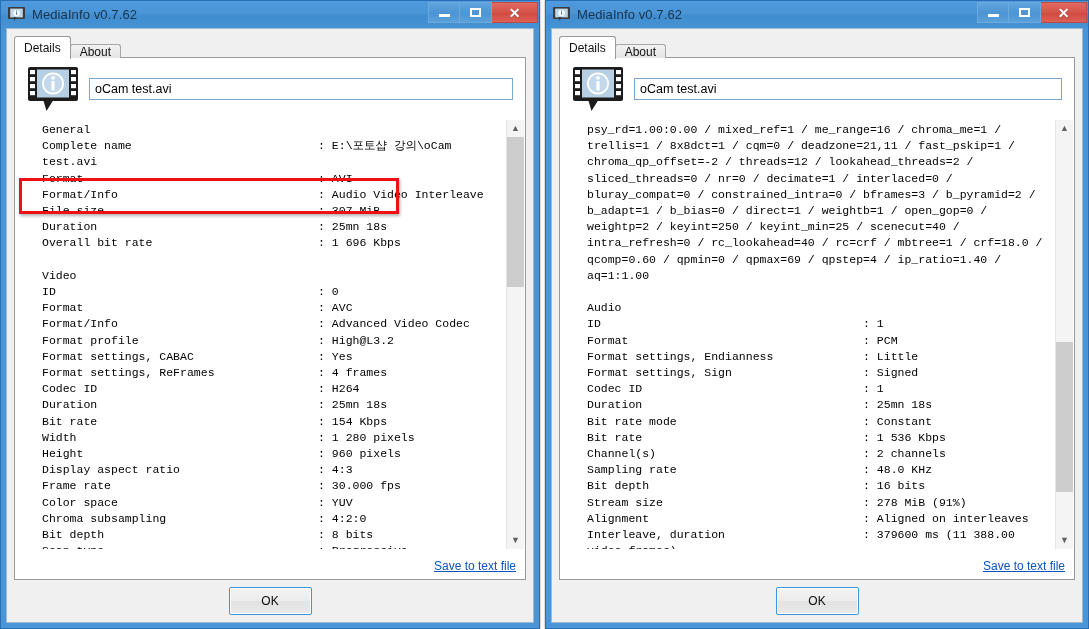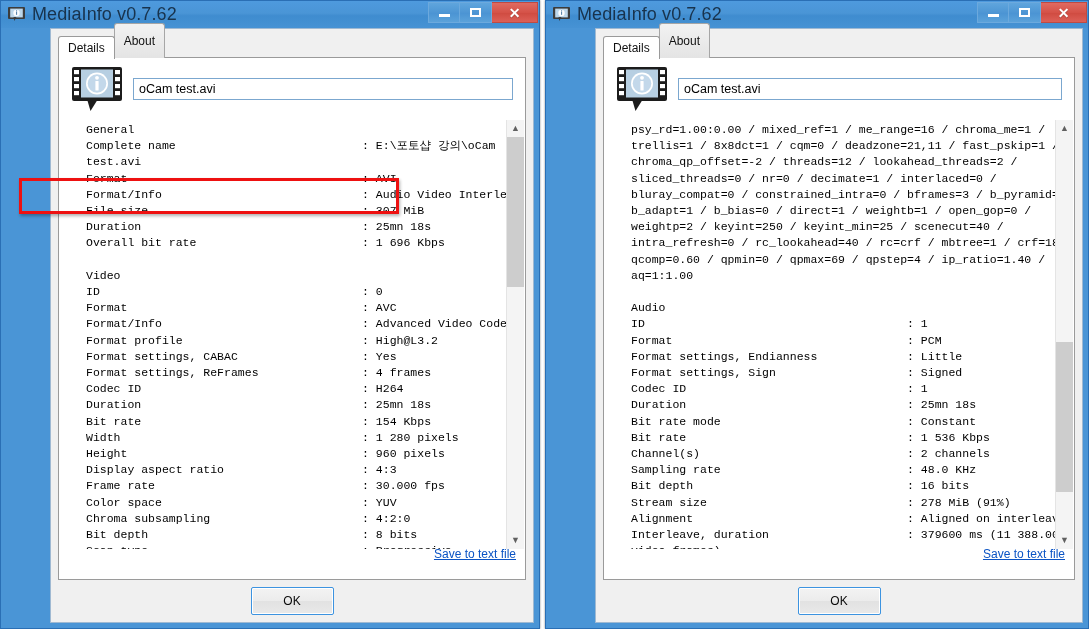--- a/index.html
+++ b/index.html
@@ -44,21 +44,21 @@
     width: 17px;
     height: 15px;
     position: relative;
     margin-right: 7px;
     flex: 0 0 auto;
   }
   .title-icon svg { display: block; }
 
   .title-text {
     color: #18334d;
-    font-size: 18px;
+    font-size: 13px;
     font-family: "Liberation Sans", sans-serif;
     letter-spacing: 0.1px;
     white-space: nowrap;
     text-align: center;
   }
 
   .winbtns {
     position: absolute;
     right: 1px;
     top: 1px;
@@ -100,34 +100,33 @@
   
   .client {
     position: absolute;
     left: 5px;
     right: 5px;
     top: 27px;
     bottom: 5px;
     background: #f0f0f0;
     border: 1px solid #9fb9d2;
     box-sizing: border-box;
-    margin-left: 44px;
   }
 
   
   .tabstrip {
     position: relative;
     height: 22px;
     margin: 7px 0 0 7px;
     display: flex;
     align-items: flex-end;
     z-index: 3;
   }
   .tab {
-    height: 35px;
+    height: 14px;
     padding: 0 9px;
     font-size: 12px;
     color: #111111;
     background: #f0f0f0;
     border: 1px solid #a6a6a6;
     border-bottom: none;
     border-radius: 3px 3px 0 0;
     display: flex;
     align-items: center;
     box-sizing: border-box;
@@ -246,21 +245,21 @@
   .sb-thumb {
     position: absolute;
     left: 0; right: 0;
     background: #cdcdcd;
   }
 
   
   .savelink-row {
     position: absolute;
     right: 9px;
-    bottom: 17px;
+    bottom: 5px;
     z-index: 4;
   }
   .savelink {
     font-size: 12px;
     color: #0b54c4;
     text-decoration: underline;
     font-family: "Liberation Sans", sans-serif;
     cursor: pointer;
   }
 

